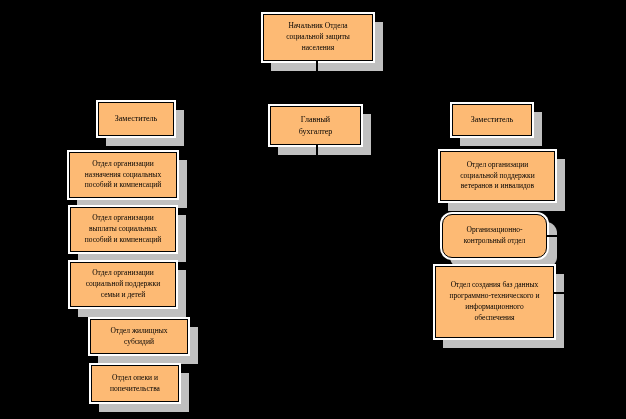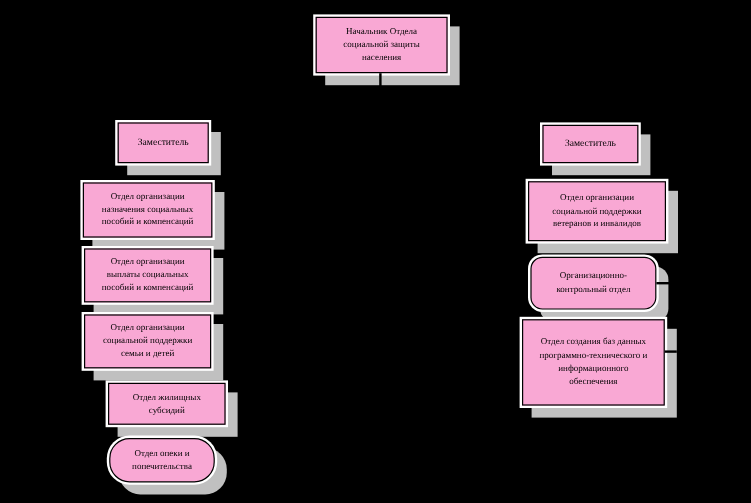--- a/index.html
+++ b/index.html
@@ -11,21 +11,21 @@
     position: relative;
     width: 626px;
     height: 419px;
     background: #000000;
     overflow: hidden;
     font-family: "Liberation Serif", "DejaVu Serif", serif;
   }
   .box {
     position: absolute;
     box-sizing: border-box;
-    background: #f9a8d4;
+    background: #fdba74;
     border: 1px solid #000000;
     box-shadow: 0 0 0 2px #ffffff, 9px 9px 0 1px #c0c0c0;
     color: #000000;
     display: flex;
     align-items: center;
     justify-content: center;
     text-align: center;
     white-space: pre-line;
     font-size: 8px;
     line-height: 1.4;
@@ -46,39 +46,41 @@
 <body>
 
 <div class="stage">
 
   <div class="box small" style="left:263px; top:14px; width:110px; height:47px;">Начальник Отдела
 социальной защиты
 населения</div>
 
   <div class="box" style="left:98px; top:102px; width:76px; height:34px;">Заместитель</div>
 
+  <div class="box" style="left:270px; top:106px; width:91px; height:39px;">Главный
+бухгалтер</div>
 
   <div class="box" style="left:452px; top:104px; width:80px; height:32px;">Заместитель</div>
 
   <div class="box small" style="left:69px; top:152px; width:108px; height:46px;">Отдел организации
 назначения социальных
 пособий и компенсаций</div>
 
   <div class="box small" style="left:70px; top:207px; width:106px; height:45px;">Отдел организации
 выплаты социальных
 пособий и компенсаций</div>
 
   <div class="box small" style="left:70px; top:262px; width:106px; height:45px;">Отдел организации
 социальной поддержки
 семьи и детей</div>
 
   <div class="box small" style="left:90px; top:319px; width:98px; height:35px;">Отдел жилищных
 субсидий</div>
 
-  <div class="box small" style="left:91px; top:365px; width:88px; height:37px;border-radius:17px;">Отдел опеки и
+  <div class="box small" style="left:91px; top:365px; width:88px; height:37px;">Отдел опеки и
 попечительства</div>
 
 
   <div class="box small" style="left:440px; top:151px; width:115px; height:50px;">Отдел организации
 социальной поддержки
 ветеранов и инвалидов</div>
 
   <div class="box small" style="left:442px; top:214px; width:105px; height:44px;border-radius:10px;">Организационно-
 контрольный отдел</div>
 

